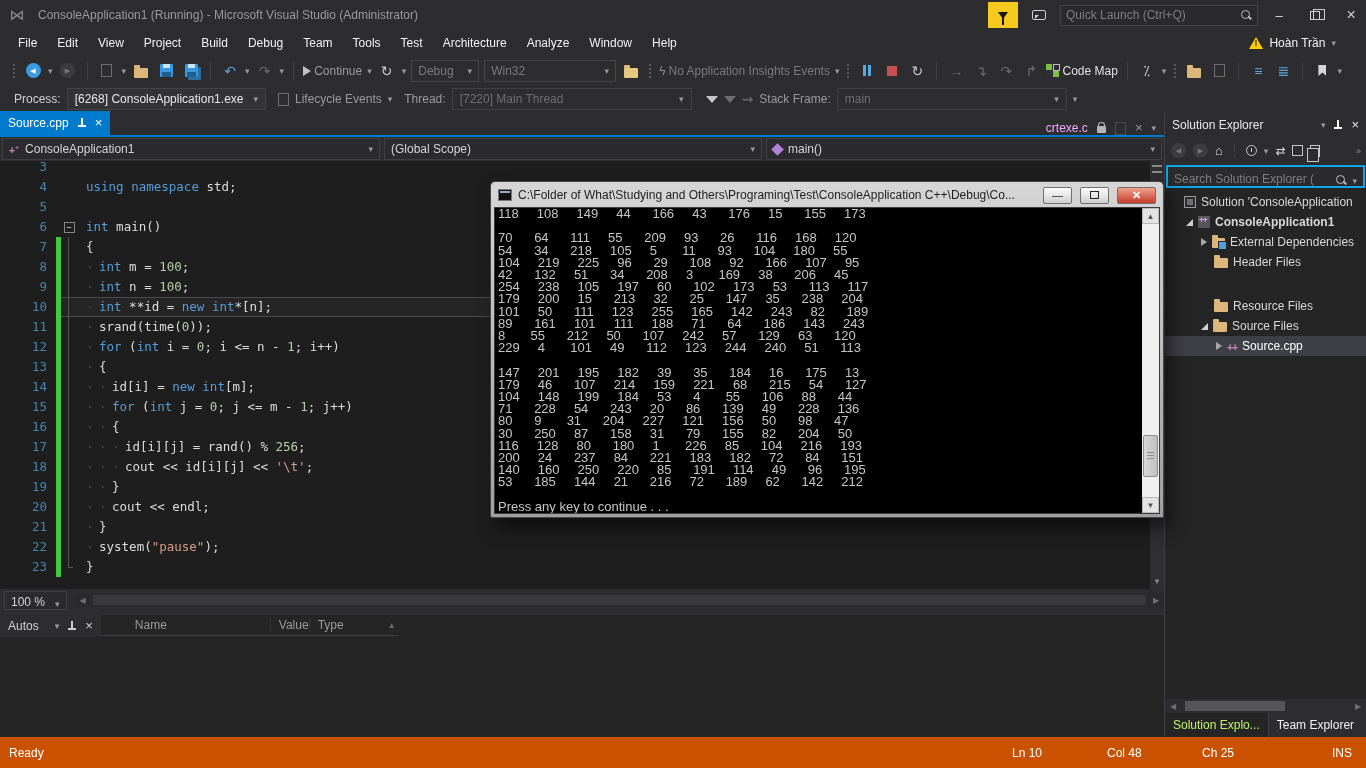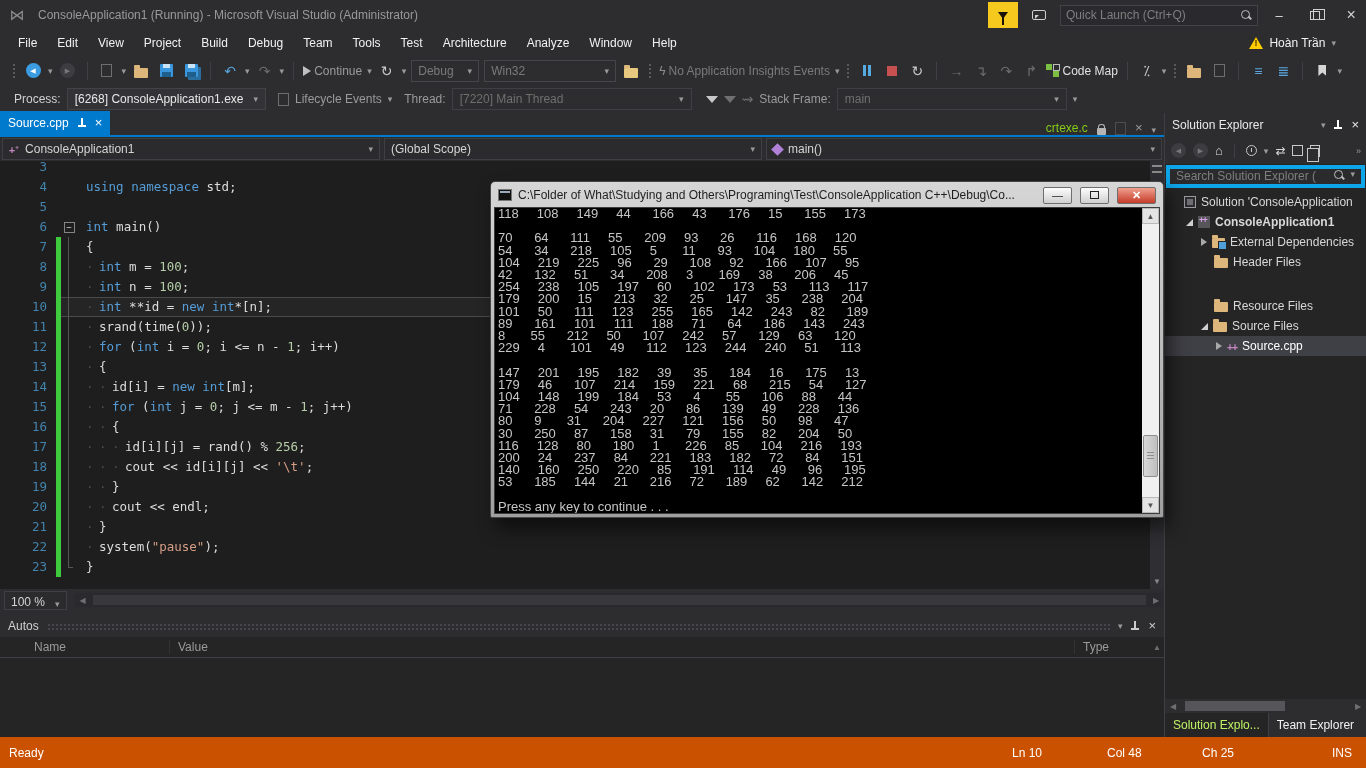--- a/index.html
+++ b/index.html
@@ -75,21 +75,21 @@
 
   
   .main{position:absolute;top:113px;left:0;right:0;bottom:31px;display:flex}
   .leftcol{width:1164px;display:flex;flex-direction:column;position:relative}
   .tabrow{height:24px;background:#2d2d30;display:flex;align-items:flex-end;border-bottom:2px solid #007acc}
   .doc-tab{height:24px;background:#007acc;color:#fff;display:flex;align-items:center;padding:0 8px;gap:8px}
   .g-pin{width:10px;height:10px;position:relative}
   .g-pin::before{content:'';position:absolute;left:4px;top:0;width:2px;height:7px;background:#fff}
   .g-pin::after{content:'';position:absolute;left:1px;top:7px;width:8px;height:2px;background:#fff}
   .g-xsmall::before{content:'×';font-size:13px;line-height:10px}
-  .tabrow-right{margin-left:auto;display:flex;align-items:flex-end;gap:9px;padding:0 8px;color:#84cc16}
+  .tabrow-right{margin-left:auto;display:flex;align-items:center;gap:9px;padding:0 8px;color:#f0abfc}
   .g-lock{width:9px;height:7px;background:#b5b5b5;border-radius:1px;position:relative;margin-top:3px}
   .g-lock::before{content:'';position:absolute;top:-4px;left:1px;width:5px;height:5px;border:1px solid #b5b5b5;border-bottom:none;border-radius:3px 3px 0 0}
   .navbar{height:24px;background:#2d2d30;display:flex;gap:4px;padding:1px 2px}
   .navdrop{border:1px solid #3f3f46;background:#2b2b2e;display:flex;align-items:center;gap:6px;padding:0 6px;color:#d4d4d4}
   .navdrop .sp{flex:1}
   .i-cpp{color:#c586c0;font:bold 10px "DejaVu Sans Mono",monospace;letter-spacing:-1px}
   .g-cube{width:9px;height:9px;background:#b180d7;transform:rotate(45deg)}
 
   
   .editor{flex:1;background:#1e1e1e;position:relative;overflow:hidden}
@@ -117,21 +117,21 @@
 
   
   .zoomrow{height:22px;background:#2d2d30;display:flex;align-items:center;gap:8px;padding-left:4px}
   .zoombox{height:19px;border:1px solid #3f3f46;background:#2b2b2e;display:flex;align-items:flex-end;gap:10px;padding:0 6px;color:#d4d4d4}
   .htrack{flex:1;height:14px;background:#2a2a2e;display:flex;align-items:center}
   .harr{color:#6f6f6f;font-size:8px;width:16px;text-align:center}
   .harr.l::before{content:'◀'}.harr.r::before{content:'▶'}
   .hthumb{flex:1;height:10px;background:#39393d;margin:0 2px}
 
   
-  .autos{height:126px;background:#252526;border-top:4px solid #2d2d30;display:flex;flex-direction:column}
+  .autos{height:126px;background:#252526;border-top:4px solid #2d2d30;display:flex;flex-direction:row}
   .autos-title{height:22px;display:flex;align-items:center;padding:0 8px;gap:8px;color:#d0d0d0;background:#2d2d30}
   .gripdots{flex:1;height:9px;background-image:radial-gradient(#46464a 1px,transparent 1.2px);background-size:4px 4px;margin-top:3px}
   .autos-hdr{height:21px;display:flex;align-items:center;background:#252526;border-bottom:1px solid #3f3f46;color:#9a9a9a}
   .autos-hdr .cn{width:170px;padding-left:34px;border-right:1px solid #333337}
   .autos-hdr .cv{flex:1;padding-left:8px}
   .autos-hdr .ct{width:76px;border-left:1px solid #333337;padding-left:8px}
   .autos-hdr .cs{width:14px;color:#6f6f6f;font-size:8px;text-align:center}
   .autos-hdr .cs::before{content:'▲'}
   .autos-body{flex:1;background:#252526}
 
@@ -142,21 +142,21 @@
   .sp-toolbar{height:27px;display:flex;align-items:center;gap:7px;padding:0 6px;background:#2d2d30;color:#c8c8c8}
   .g-home::before{content:'⌂';font-size:13px;color:#d8d8d8}
   .g-sync::before{content:'⇄';font-size:12px;color:#d8d8d8}
   .g-clock{width:11px;height:11px;border:1.5px solid #c8c8c8;border-radius:50%;position:relative}
   .g-clock::before{content:'';position:absolute;left:4px;top:2px;width:1px;height:4px;background:#c8c8c8}
   .g-coll{width:11px;height:11px;border:1px solid #c8c8c8;position:relative;background:#2d2d30}
   .g-coll::before{content:'';position:absolute;top:-4px;left:3px;width:11px;height:11px;border:1px solid #c8c8c8;z-index:-1}
   .g-pages{width:10px;height:12px;border:1px solid #c8c8c8;position:relative}
   .g-pages::before{content:'';position:absolute;top:2px;left:-4px;width:10px;height:12px;border:1px solid #c8c8c8;background:#2d2d30}
   .ovf{color:#9a9a9a;font-size:9px;letter-spacing:-1px}
-  .sp-search{height:23px;margin:1px 1px;background:#2b2b2e;border:4px solid #0ea5e9;display:flex;align-items:flex-start;padding:0 6px;gap:5px;color:#7e7e7e}
+  .sp-search{height:23px;margin:1px 1px;background:#2b2b2e;border:2px solid #0ea5e9;display:flex;align-items:flex-end;padding:0 6px;gap:5px;color:#7e7e7e}
   .sp-search .ph{flex:1;white-space:nowrap;overflow:hidden}
   .sp-tree{flex:1;overflow:hidden;padding-top:3px}
   .trow{height:20px;display:flex;align-items:center;gap:5px;white-space:nowrap;color:#d8d8d8}
   .trow.sel{background:#3f3f46;color:#fff}
   .trow.bold{font-weight:bold}
   .ex{width:8px;flex:none}
   .ex-o{width:0;height:0;border-bottom:7px solid #d0d0d0;border-left:7px solid transparent}
   .ex-c{width:0;height:0;border-top:4px solid transparent;border-bottom:4px solid transparent;border-left:6px solid #a8a8a8}
   .ti{flex:none;display:inline-block}
   .i-sol{width:12px;height:12px;border:1px solid #9a9a9a;background:#2d2d30;position:relative}

